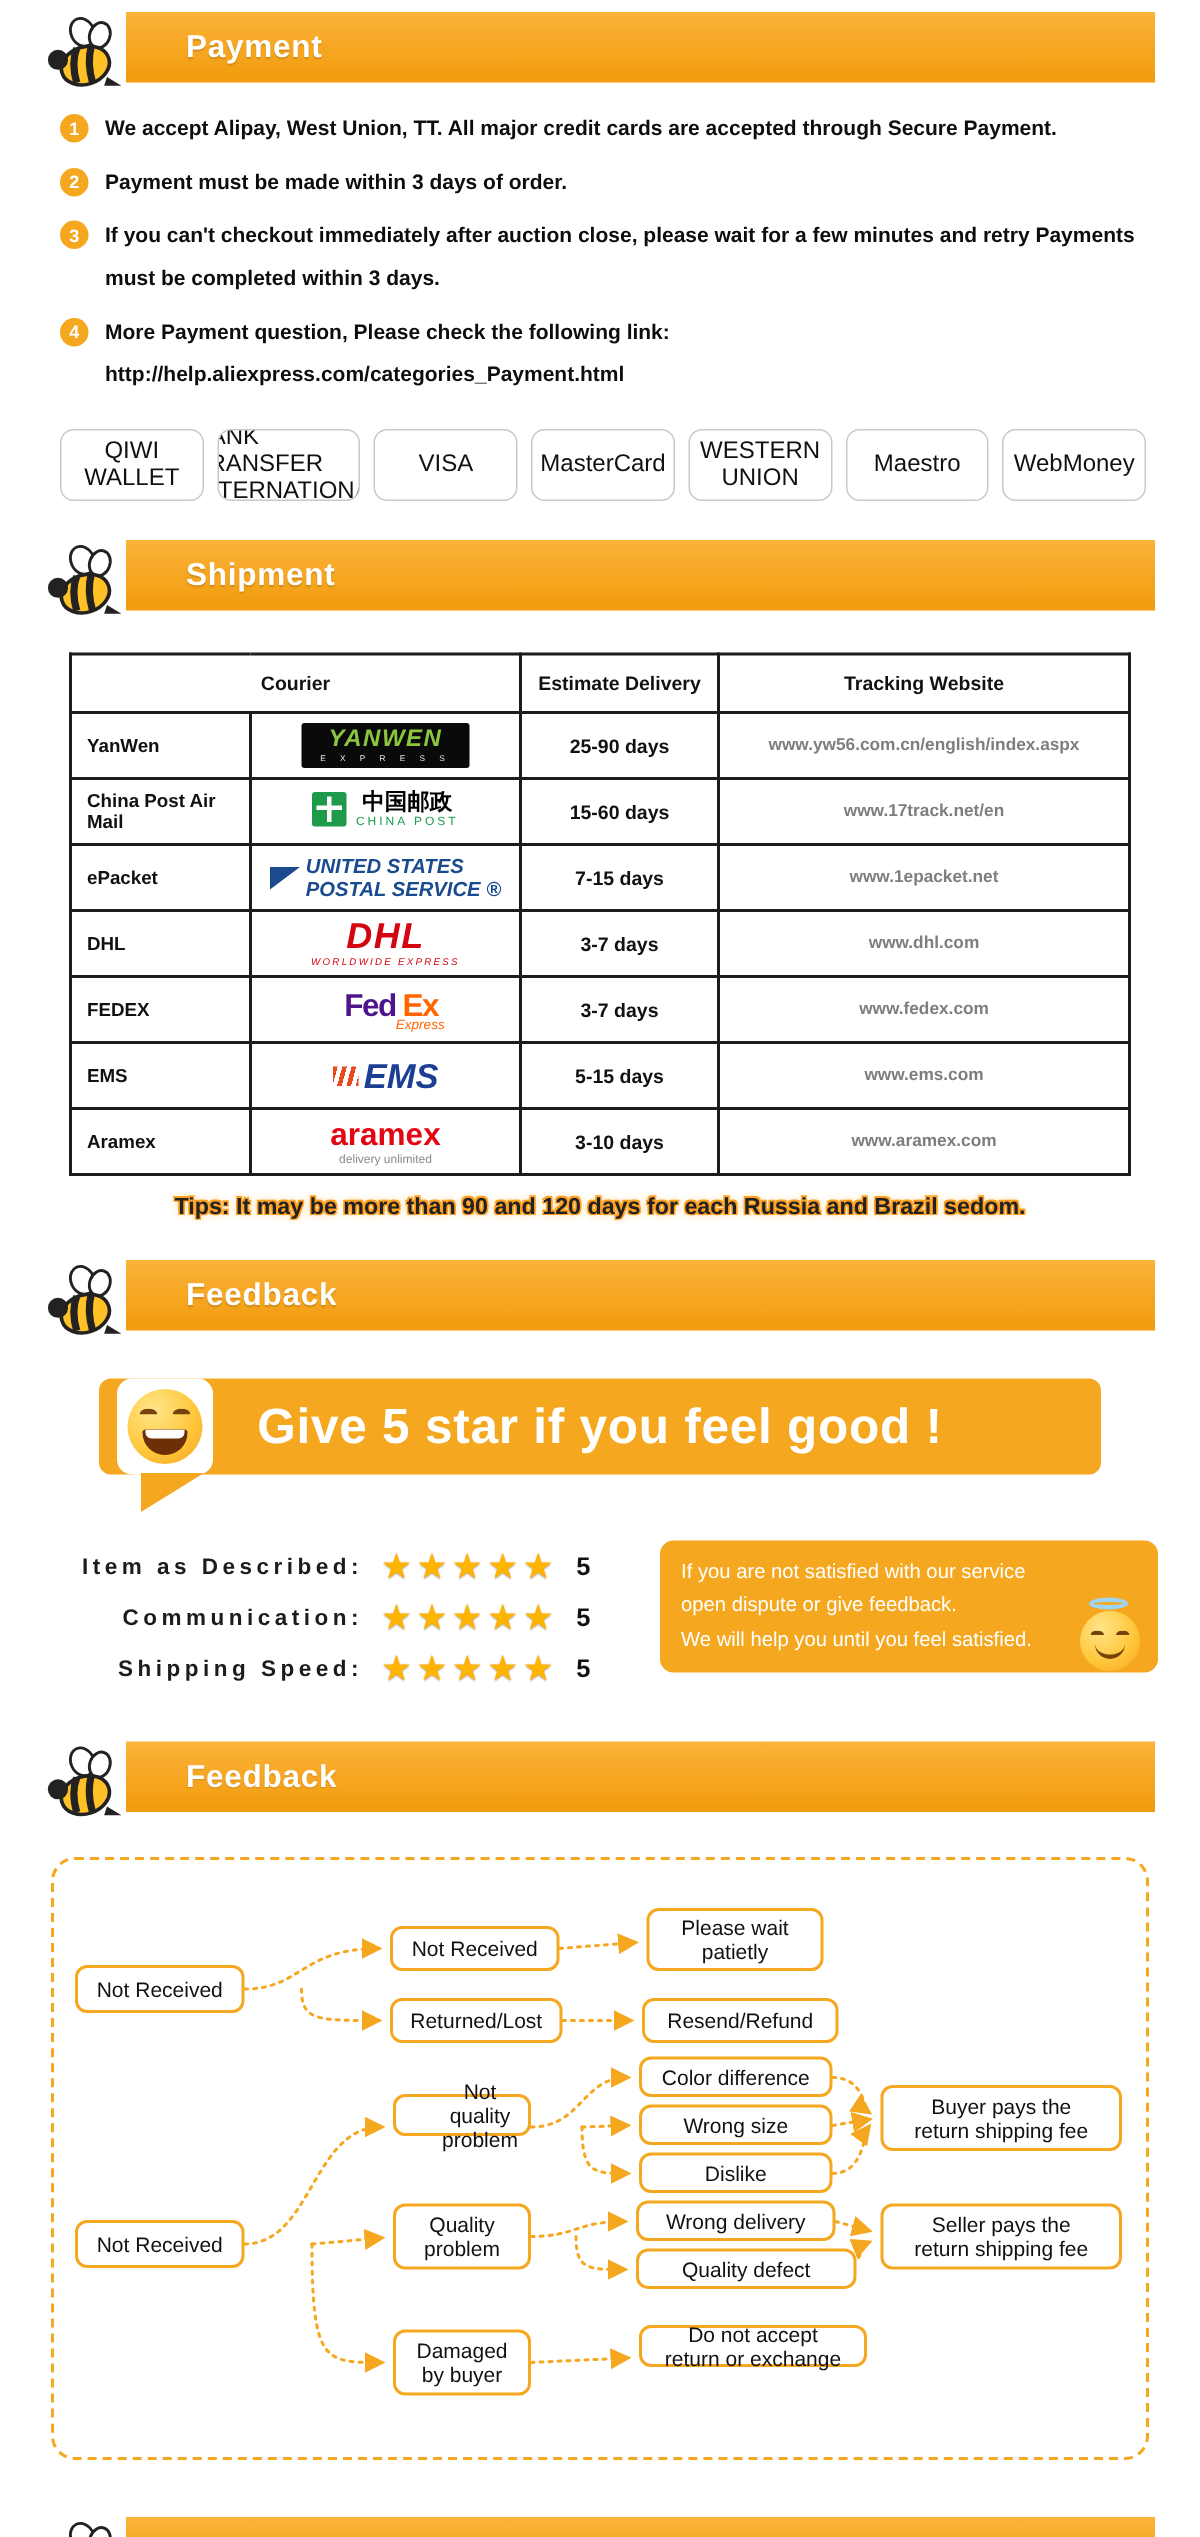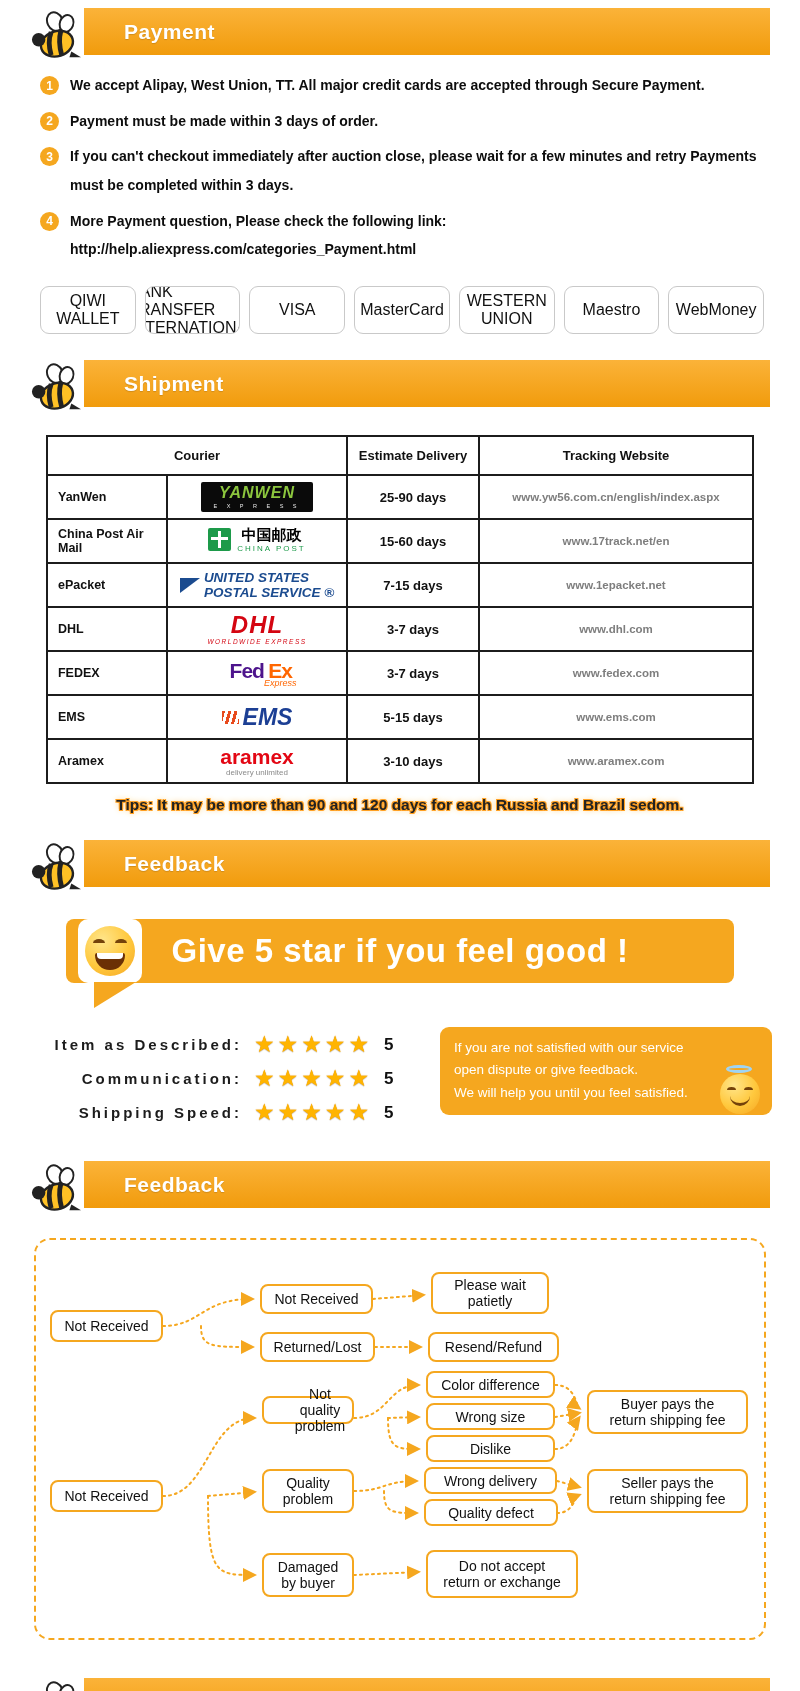--- a/index.html
+++ b/index.html
@@ -467,32 +467,32 @@
         <div class="fbox" style="left: 14px; top: 240px; width: 113px; height: 32px;">
           <div class="fline">Not Received</div>
         </div>
         <div class="fbox" style="left: 226px; top: 229px; width: 92px; height: 44px;">
           <div class="fline">Quality</div>
           <div class="fline">problem</div>
         </div>
         <div class="fbox" style="left: 388px; top: 227px; width: 133px; height: 27px;">
           <div class="fline">Wrong delivery</div>
         </div>
-        <div class="fbox" style="left: 388px; top: 259px; width: 134px; height: 27px;">
+        <div class="fbox" style="left: 388px; top: 259px; width: 147px; height: 27px;">
           <div class="fline">Quality defect</div>
         </div>
         <div class="fbox" style="left: 551px; top: 229px; width: 161px; height: 44px;">
           <div class="fline">Seller pays the</div>
           <div class="fline">return shipping fee</div>
         </div>
         <div class="fbox" style="left: 226px; top: 313px; width: 92px; height: 44px;">
           <div class="fline">Damaged</div>
           <div class="fline">by buyer</div>
         </div>
-        <div class="fbox" style="left: 390px; top: 310px; width: 152px; height: 48px;">
+        <div class="fbox" style="left: 390px; top: 310px; width: 152px; height: 28px;">
           <div class="fline">Do not accept</div>
           <div class="fline">return or exchange</div>
         </div>
       </div>
   </section>
 
   <div class="sec-header footer">
     <svg class="bee" viewBox="0 0 60 52">
       <ellipse cx="30" cy="11" rx="8" ry="10" fill="#fff" stroke="#222" stroke-width="2" transform="rotate(-25 30 11)"></ellipse>
       <ellipse cx="42" cy="13" rx="7" ry="9" fill="#fff" stroke="#222" stroke-width="2" transform="rotate(20 42 13)"></ellipse>

